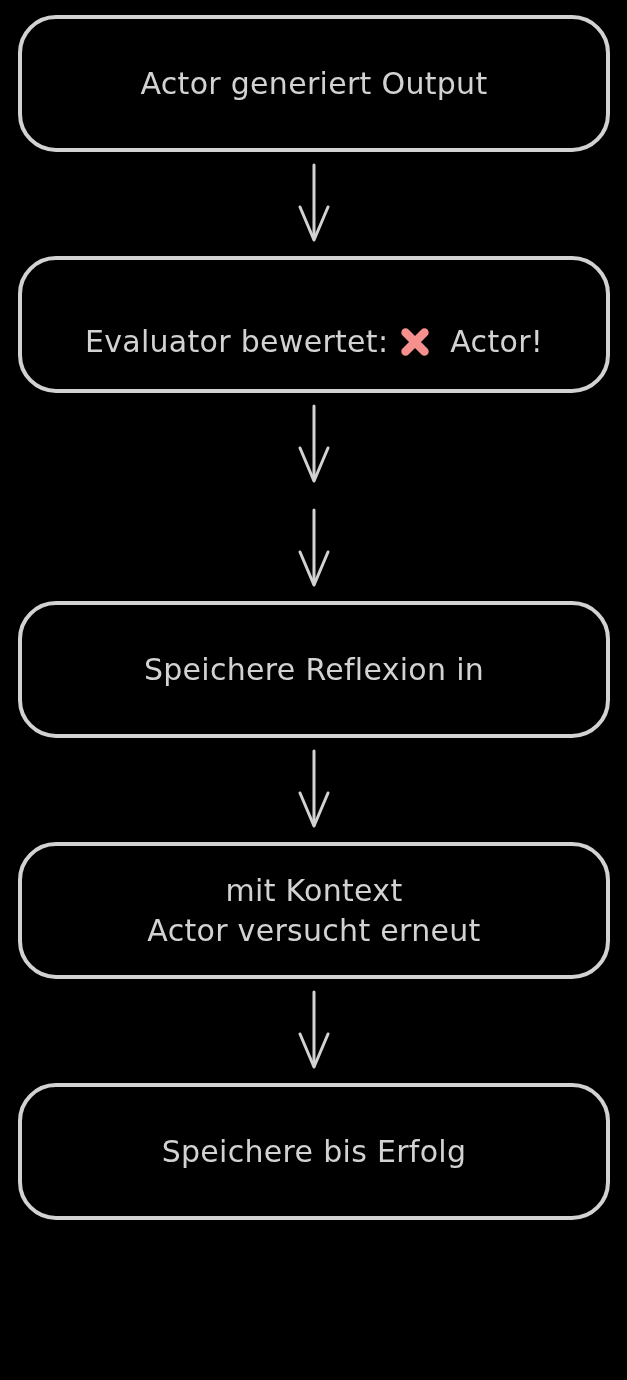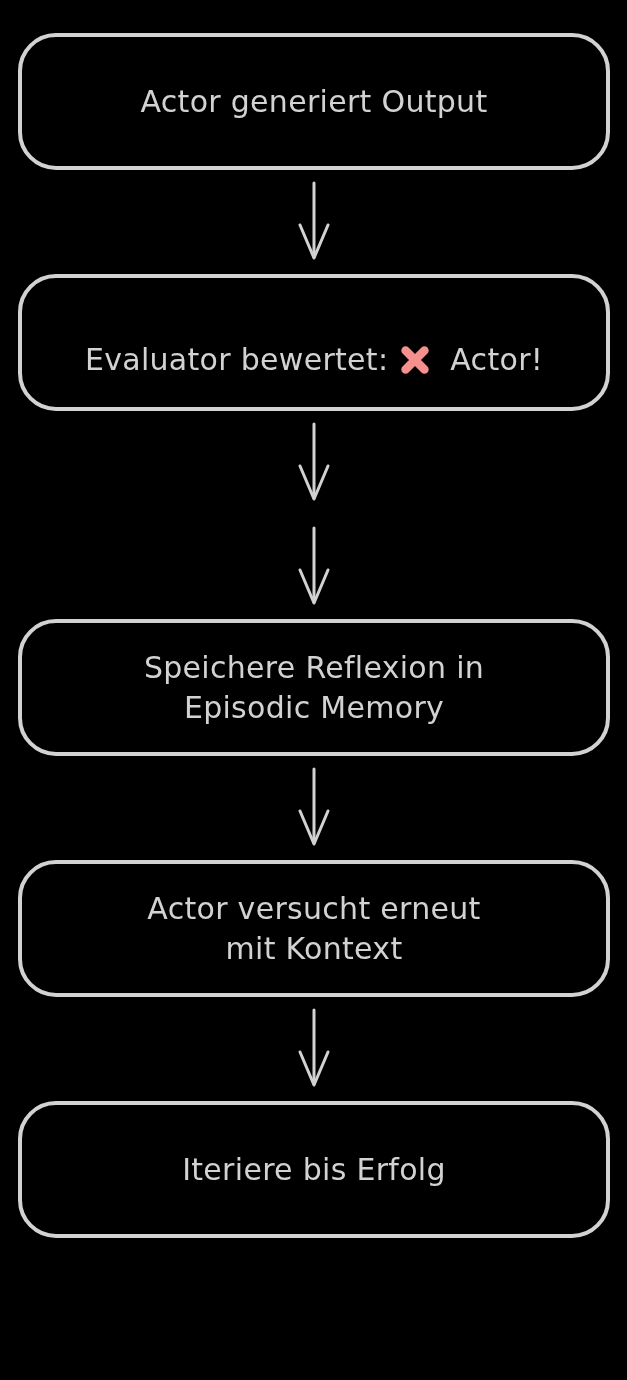--- a/index.html
+++ b/index.html
@@ -7,21 +7,21 @@
     padding: 0;
     background: #000000;
   }
   .canvas {
     position: relative;
     width: 627px;
     height: 1380px;
     background: #000000;
     overflow: hidden;
     font-family: "DejaVu Sans", "Liberation Sans", sans-serif;
-    padding-top: 33px;
+    padding-top: 15px;
     box-sizing: border-box;
   }
   .node {
     box-sizing: border-box;
     margin-left: 18px;
     margin-right: 17px;
     height: 137px;
     border: 4px solid #d2d2d2;
     border-radius: 38px;
     display: flex;
@@ -101,39 +101,38 @@
 
   <div class="connector">
     <svg width="60" height="104" viewBox="0 0 60 104">
       <path d="M30,13 L30,87" fill="none" stroke="#d2d2d2" stroke-width="3" stroke-linecap="round"></path>
       <path d="M16,55 L30,88 L44,55" fill="none" stroke="#d2d2d2" stroke-width="3" stroke-linecap="round" stroke-linejoin="round"></path>
     </svg>
   </div>
 
   <div class="node">
     <span class="node-line">Speichere Reflexion in</span>
-    <span class="node-line">Episodic Memory</span>
   </div>
 
   <div class="connector">
     <svg width="60" height="104" viewBox="0 0 60 104">
       <path d="M30,13 L30,87" fill="none" stroke="#d2d2d2" stroke-width="3" stroke-linecap="round"></path>
       <path d="M16,55 L30,88 L44,55" fill="none" stroke="#d2d2d2" stroke-width="3" stroke-linecap="round" stroke-linejoin="round"></path>
     </svg>
   </div>
 
   <div class="node">
+    <span class="node-line">mit Kontext</span>
     <span class="node-line">Actor versucht erneut</span>
-    <span class="node-line">mit Kontext</span>
   </div>
 
   <div class="connector">
     <svg width="60" height="104" viewBox="0 0 60 104">
       <path d="M30,13 L30,87" fill="none" stroke="#d2d2d2" stroke-width="3" stroke-linecap="round"></path>
       <path d="M16,55 L30,88 L44,55" fill="none" stroke="#d2d2d2" stroke-width="3" stroke-linecap="round" stroke-linejoin="round"></path>
     </svg>
   </div>
 
   <div class="node">
-    <span class="node-line">Iteriere bis Erfolg</span>
+    <span class="node-line">Speichere bis Erfolg</span>
   </div>
 
 </div>
 
 </body></html>

